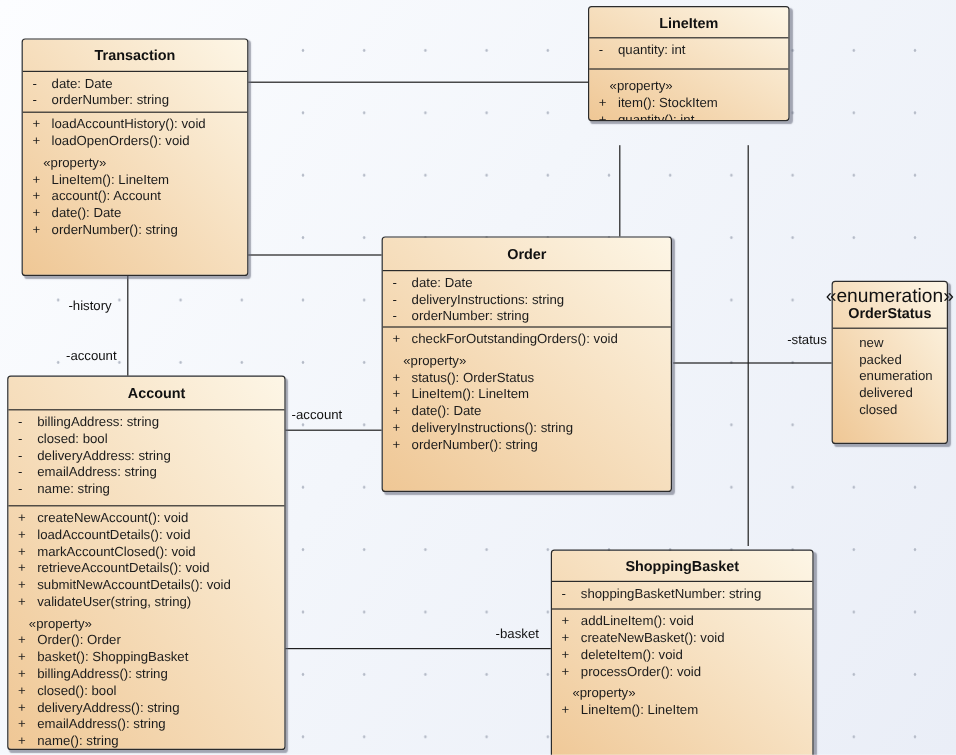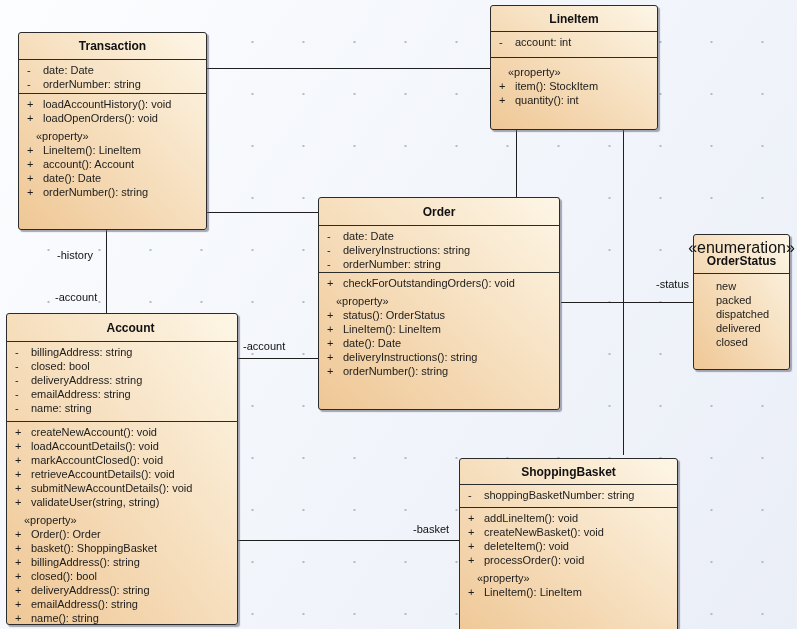--- a/index.html
+++ b/index.html
@@ -125,26 +125,26 @@
           <span class="vis">+</span>
           <span class="txt">date(): Date</span>
         </div>
         <div class="row member">
           <span class="vis">+</span>
           <span class="txt">orderNumber(): string</span>
         </div>
       </div>
   </div>
 
-  <div class="uml-class" style="left:490px; top:5px; width:168px; height:125px;">
+  <div class="uml-class" style="left:490px; top:5px; width:168px; height:96px;">
     <div class="uml-title" style="height:25px;">LineItem</div>
     <div class="compartment attrs" style="height:26px;">
         <div class="row member">
           <span class="vis">-</span>
-          <span class="txt">account: int</span>
+          <span class="txt">quantity: int</span>
         </div>
       </div>
     <div class="compartment ops">
         <div class="row stereo">«property»</div>
         <div class="row member">
           <span class="vis">+</span>
           <span class="txt">item(): StockItem</span>
         </div>
         <div class="row member">
           <span class="vis">+</span>
@@ -199,21 +199,21 @@
   </div>
 
   <div class="uml-class" style="left:693px; top:234px; width:97px; height:136px;">
     <div class="uml-title" style="height:38px;">
       <div class="stereo-line">«enumeration»</div>
       <div>OrderStatus</div>
     </div>
     <div class="compartment ops" style="padding-top:5px;">
         <div class="row literal">new</div>
         <div class="row literal">packed</div>
-        <div class="row literal">dispatched</div>
+        <div class="row literal">enumeration</div>
         <div class="row literal">delivered</div>
         <div class="row literal">closed</div>
       </div>
   </div>
 
   <div class="uml-class" style="left:6px; top:313px; width:232px; height:312px;">
     <div class="uml-title" style="height:27px;margin-left:17px;">Account</div>
     <div class="compartment attrs" style="height:80px;">
         <div class="row member">
           <span class="vis">-</span>

